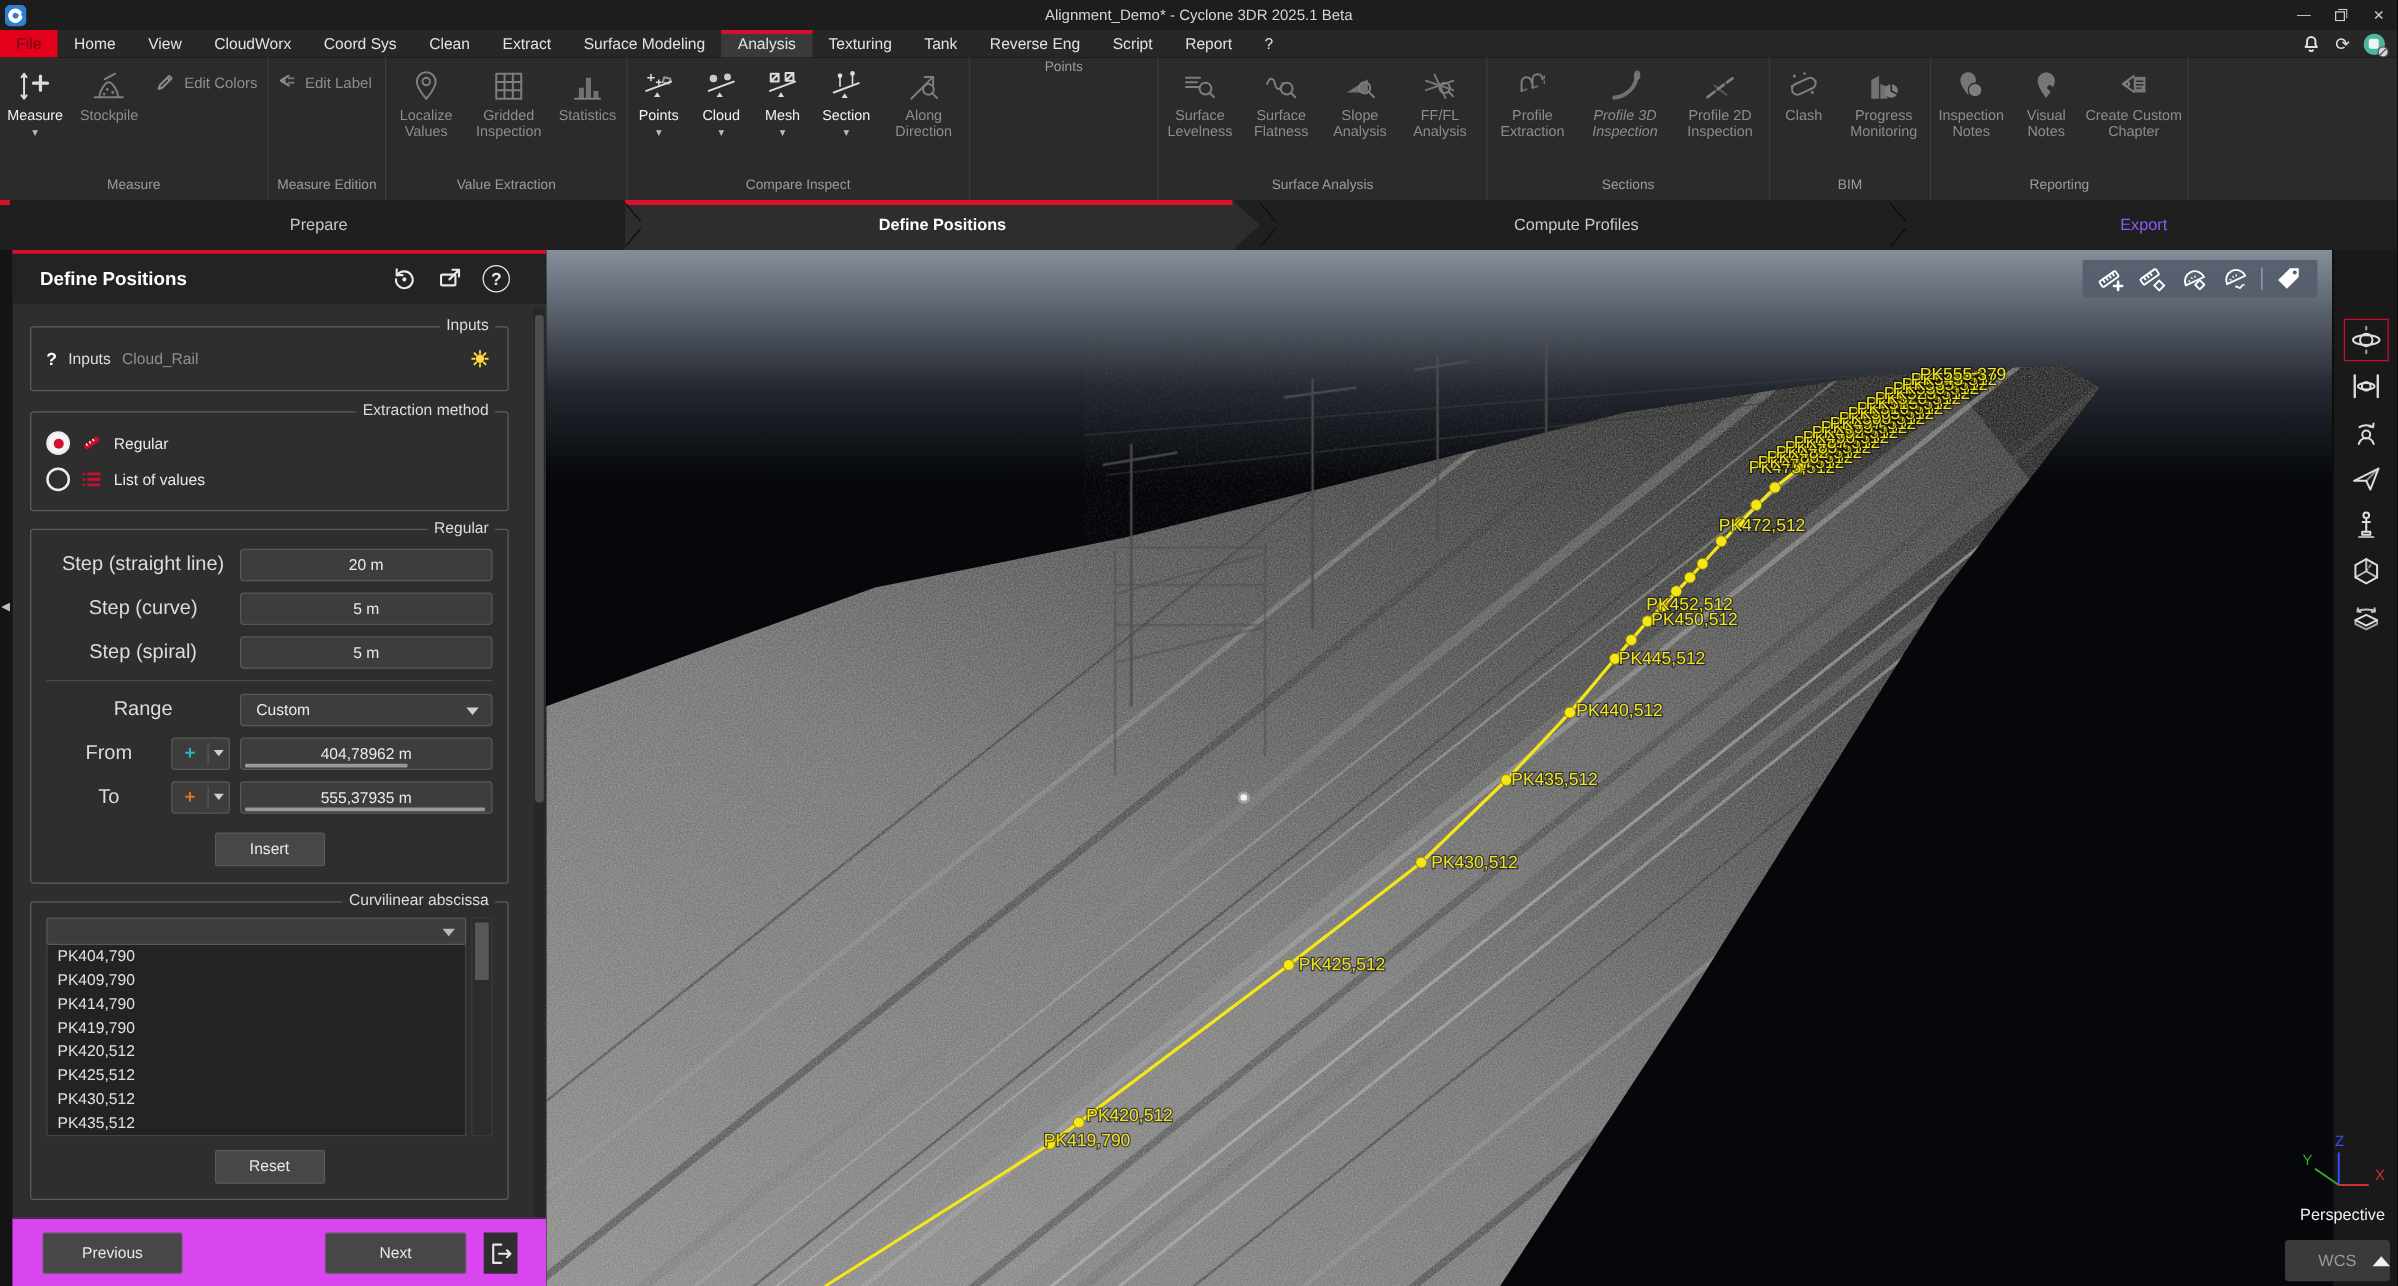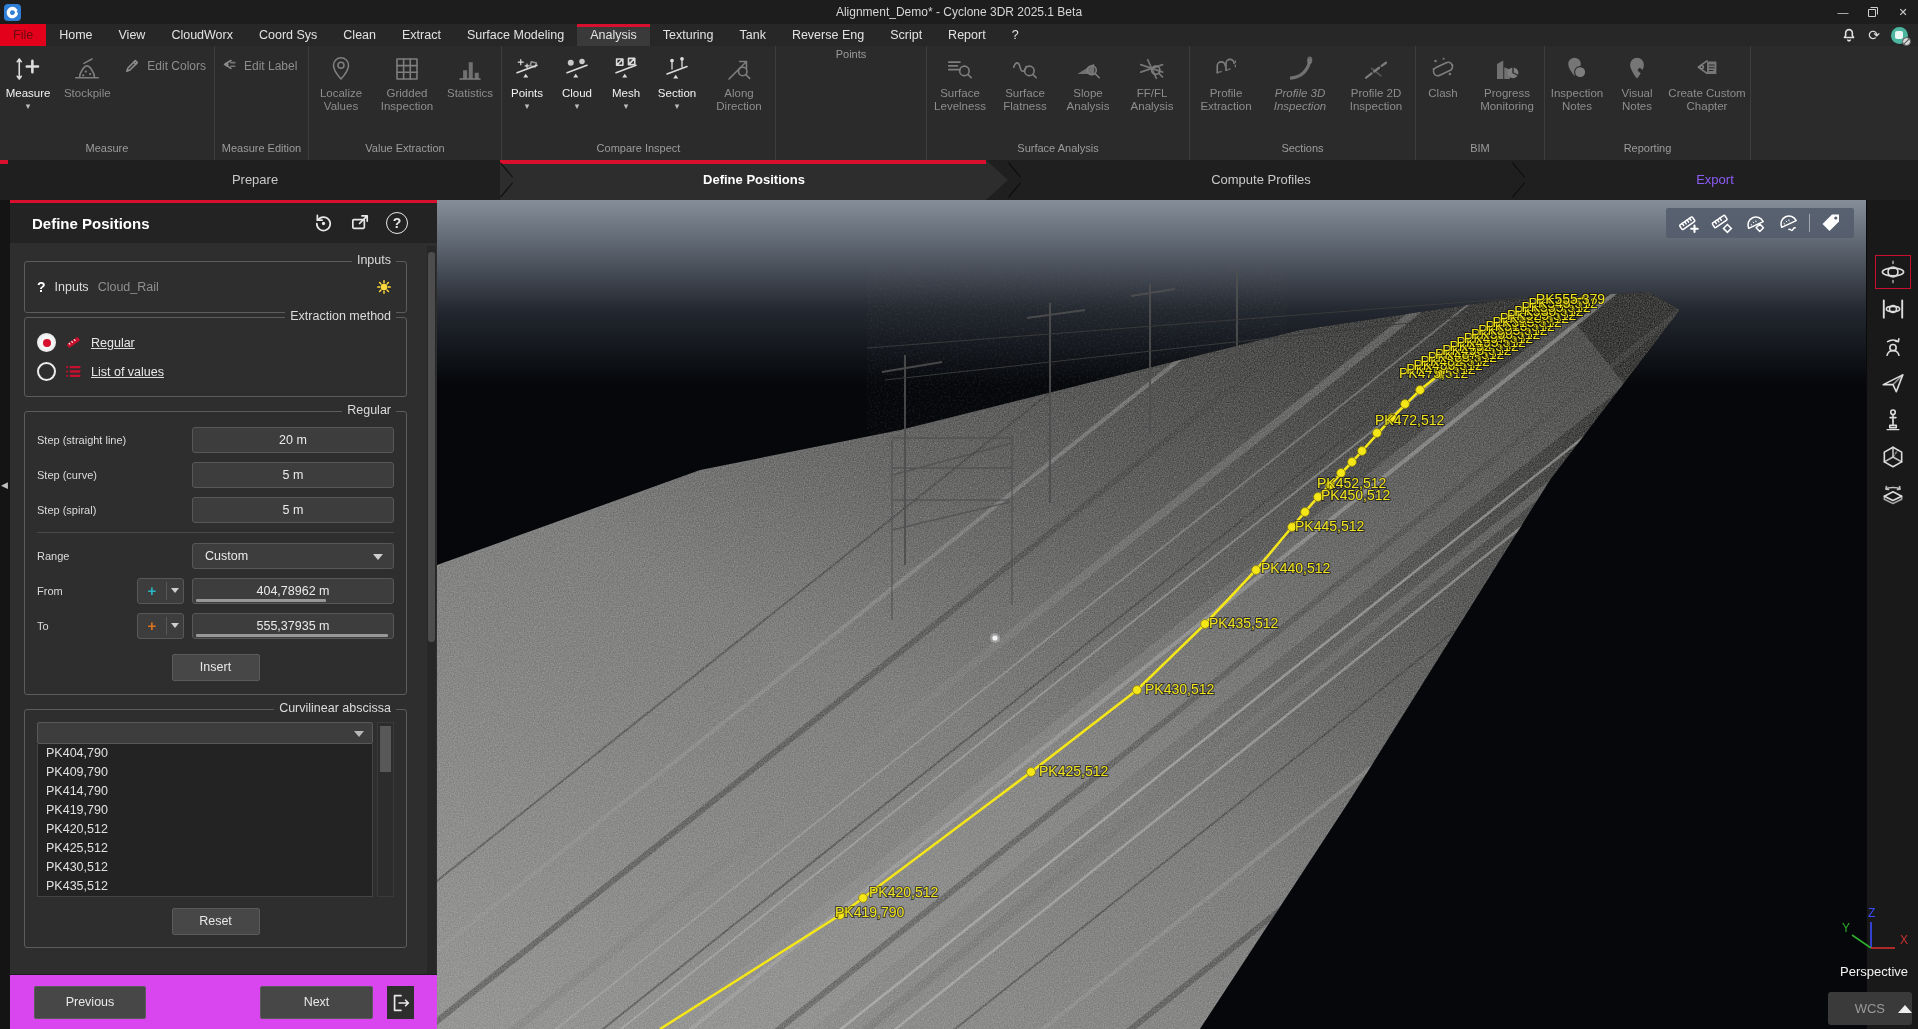--- a/index.html
+++ b/index.html
@@ -69,21 +69,21 @@
   .grp .leg{position:absolute;top:-9px;right:10px;background:#2e2e2e;padding:0 5px;color:#dcdcdc;font-size:12.5px;}
   #inpRow{display:flex;align-items:center;gap:9px;height:30px;font-size:12.5px;}
   #inpQ{color:#fff;font-weight:bold;font-size:14px;}
   #inpVal{color:#8f8f8f;}
   #bulb{margin-left:auto;color:#ffd83d;}
   .radrow{display:flex;align-items:center;gap:8px;height:29px;font-size:12.5px;color:#e8e8e8;}
   .radio{width:15px;height:15px;border-radius:50%;border:2px solid #ececec;background:#2e2e2e;box-sizing:content-box;position:relative;}
   .radio.sel{background:#f5f5f5;}
   .radio.sel::after{content:"";position:absolute;left:3.5px;top:3.5px;width:8px;height:8px;border-radius:50%;background:#d8102e;}
   .frow{display:flex;align-items:center;height:35px;}
-  .flabel{flex:1;font-size:11px;color:#dcdcdc;}
+  .flabel{flex:1;font-size:16px;color:#dcdcdc;text-align:center;}
   .ffield{width:202px;height:26px;background:#3d3d3d;border:1px solid #585858;border-radius:3px;
           text-align:center;line-height:24px;font-size:12.5px;color:#eaeaea;box-sizing:border-box;position:relative;}
   .ffield .dcaret{position:absolute;right:10px;top:10px;width:0;height:0;border-left:5px solid transparent;border-right:5px solid transparent;border-top:6px solid #cfcfcf;}
   .ffield.left{text-align:left;padding-left:12px;}
   .ubar{position:absolute;left:3px;bottom:1px;height:3px;background:#989898;border-radius:1px;}
   .fcombo{width:47px;height:26px;margin-right:8px;background:#3d3d3d;border:1px solid #585858;border-radius:3px;
           box-sizing:border-box;display:flex;align-items:center;}
   .fcombo .plus{flex:1;text-align:center;font-size:15px;font-weight:bold;line-height:22px;}
   .fcombo .csep{width:1px;height:18px;background:#585858;}
   .fcombo .ccar{width:16px;display:flex;justify-content:center;}
@@ -537,21 +537,21 @@
           <svg class="ic" width="20" height="20" viewBox="0 0 24 24">
               <g stroke="currentColor" stroke-width="1.5" stroke-linecap="round">
                 <circle cx="12" cy="12" r="4" fill="currentColor" stroke="none"></circle>
                 <path d="M12 4.5v2.4M12 17.1v2.4M4.5 12h2.4M17.1 12h2.4M6.7 6.7l1.7 1.7M15.6 15.6l1.7 1.7M17.3 6.7l-1.7 1.7M8.4 15.6l-1.7 1.7"></path>
               </g>
             </svg>
         </span>
       </div>
     </div>
 
-    <div class="grp" style="margin-top:4px;text-decoration:underline;">
+    <div class="grp" style="margin-top:16px;">
       <span class="leg">Extraction method</span>
       <div class="radrow">
         <span class="radio sel"></span>
         <svg class="ic" width="19" height="19" viewBox="0 0 24 24">
             <g transform="rotate(-35 12 12)">
               <rect x="3.5" y="9" width="17" height="5.5" rx="1.2" fill="#c8102e"></rect>
               <path d="M7 9v2.6M11 9v2.6M15 9v2.6" stroke="#fff" stroke-width="1.1"></path>
             </g>
           </svg>
         <span>Regular</span>

